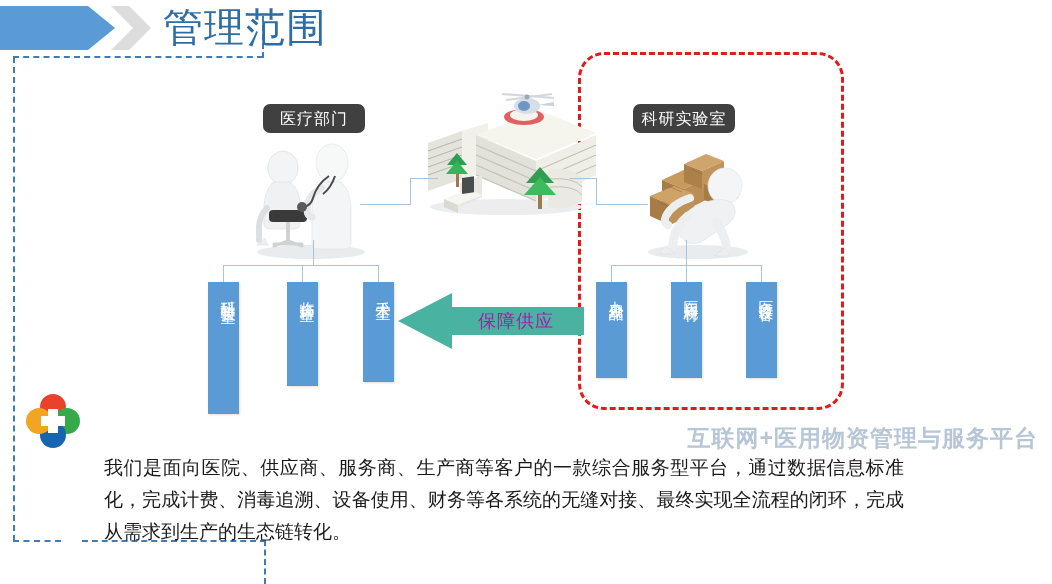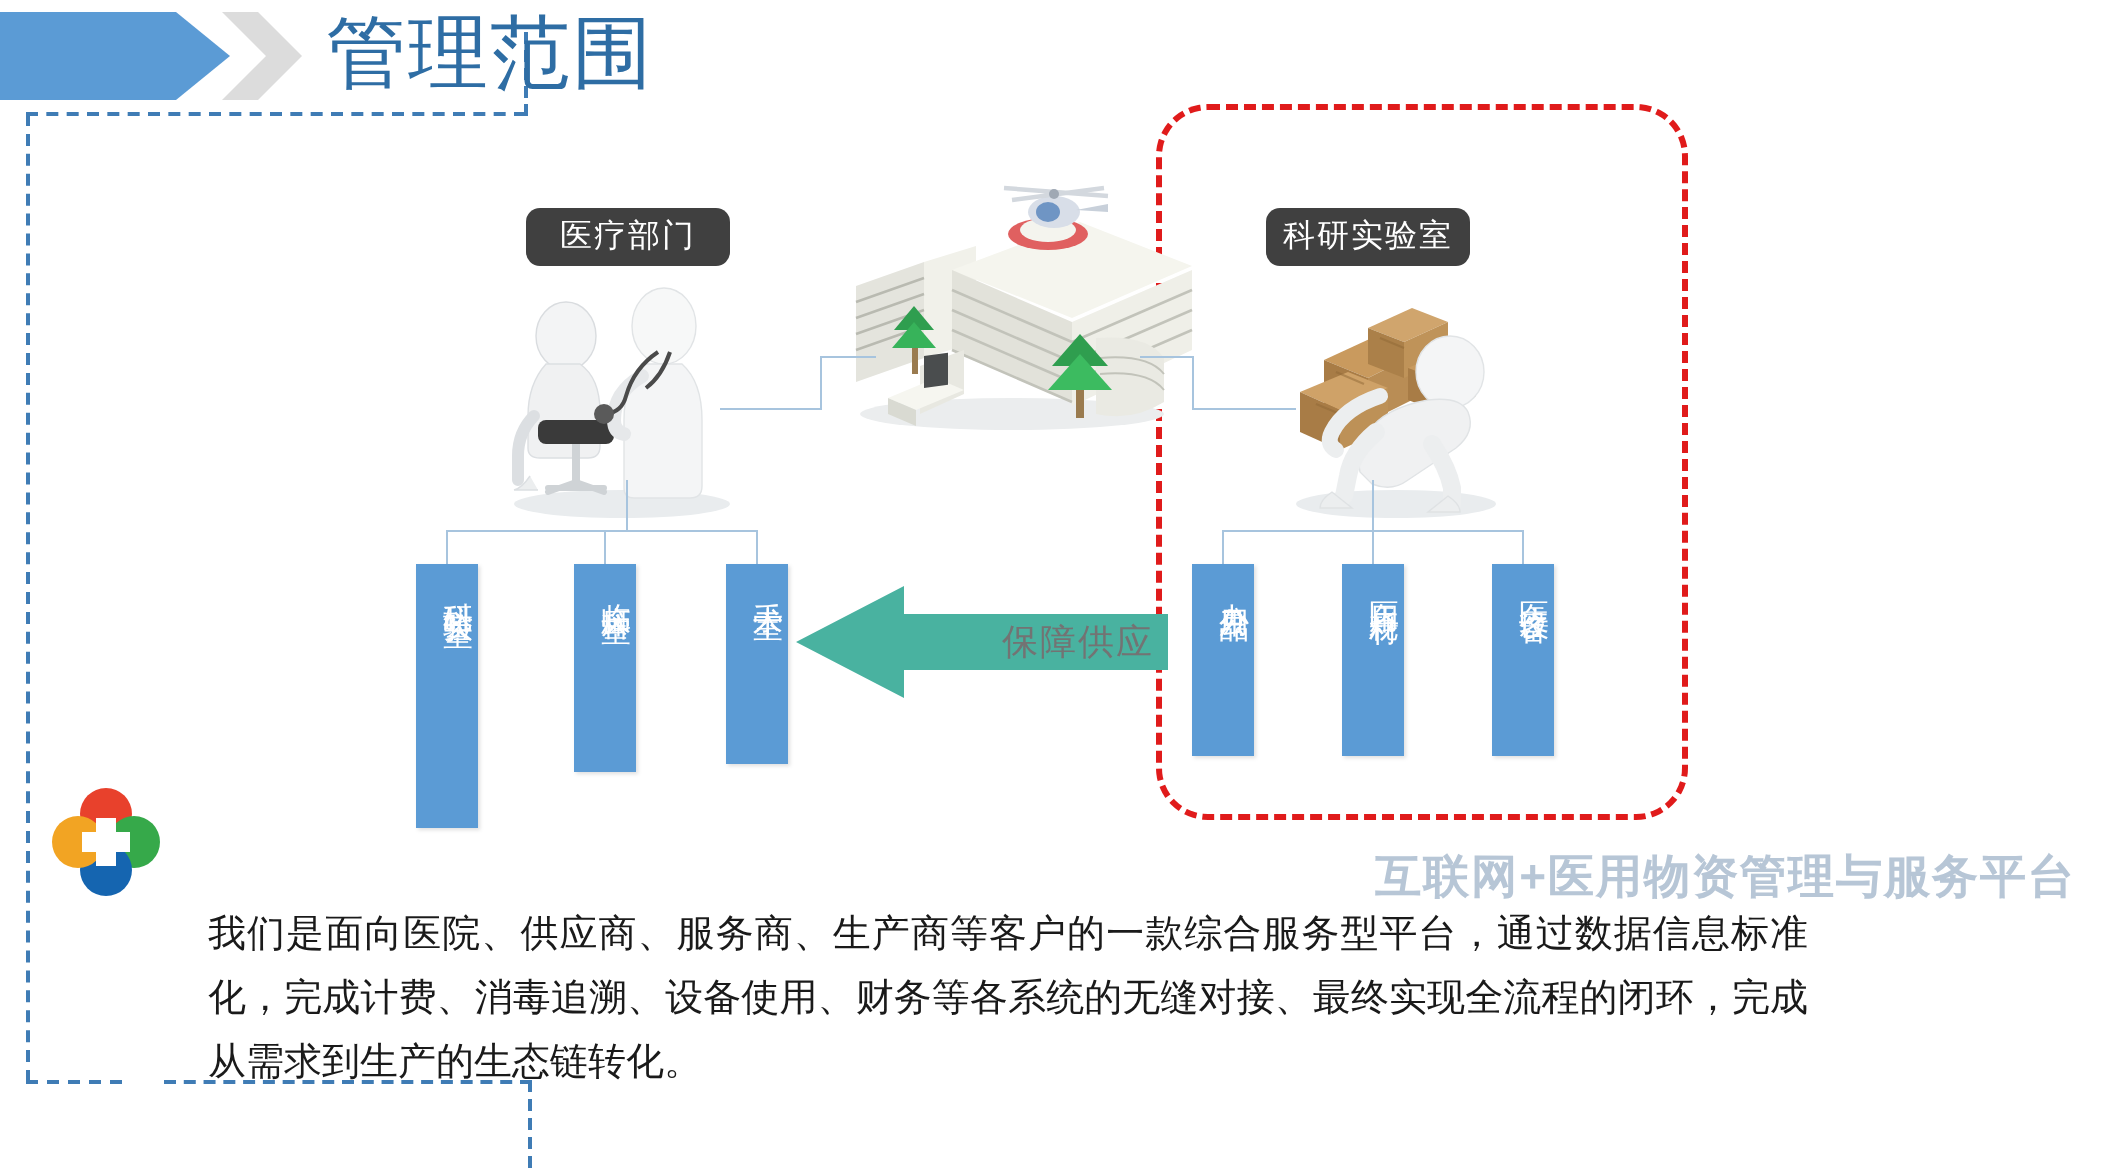--- a/index.html
+++ b/index.html
@@ -118,22 +118,22 @@
   .vbox-equip  { left: 746px; top: 282px; width: 31px; height: 96px; }
 
   
   .supply-arrow {
     position: absolute; left: 398px; top: 291px;
     width: 186px; height: 60px;
   }
   .supply-arrow-label {
     position: absolute; left: 455px; top: 309px;
     width: 122px; height: 24px;
-    color: #737373; font-size: 18px;
-    line-height: 24px; text-align: right;
+    color: #a21caf; font-size: 18px;
+    line-height: 24px; text-align: center;
     letter-spacing: 1px;
     pointer-events: none;
   }
 
   
   .body-text {
     position: absolute;
     left: 104px; top: 452px;
     width: 800px;
     font-family: Liberation Sans, sans-serif;

